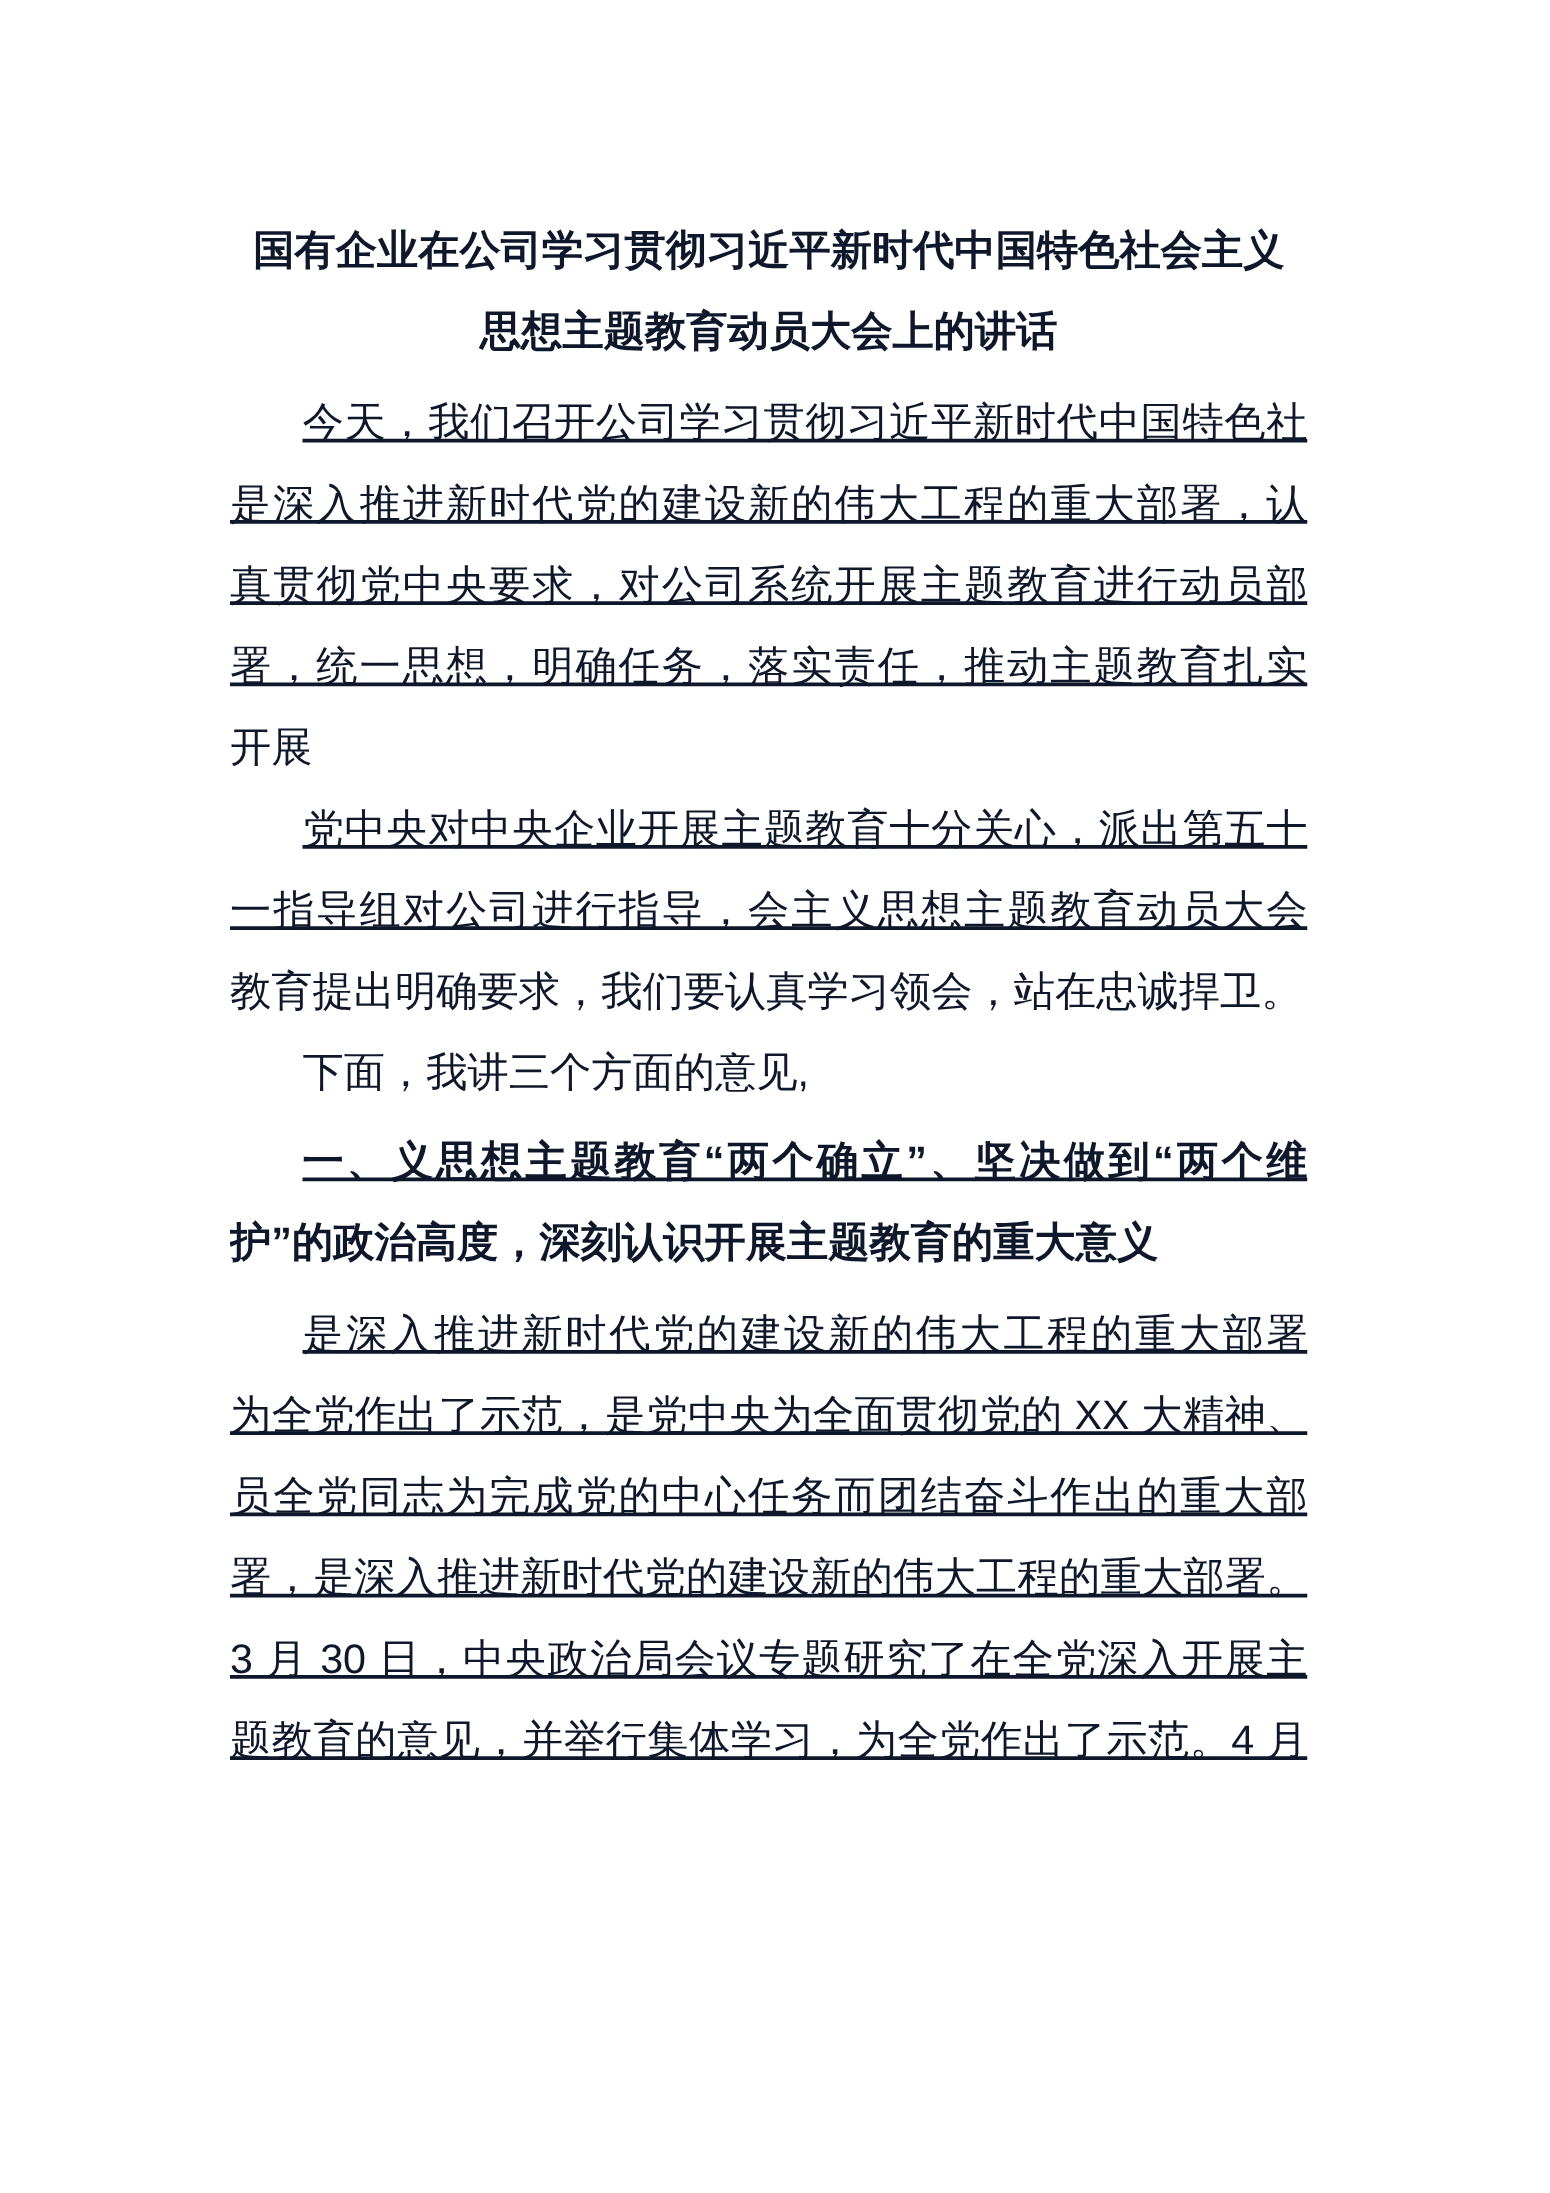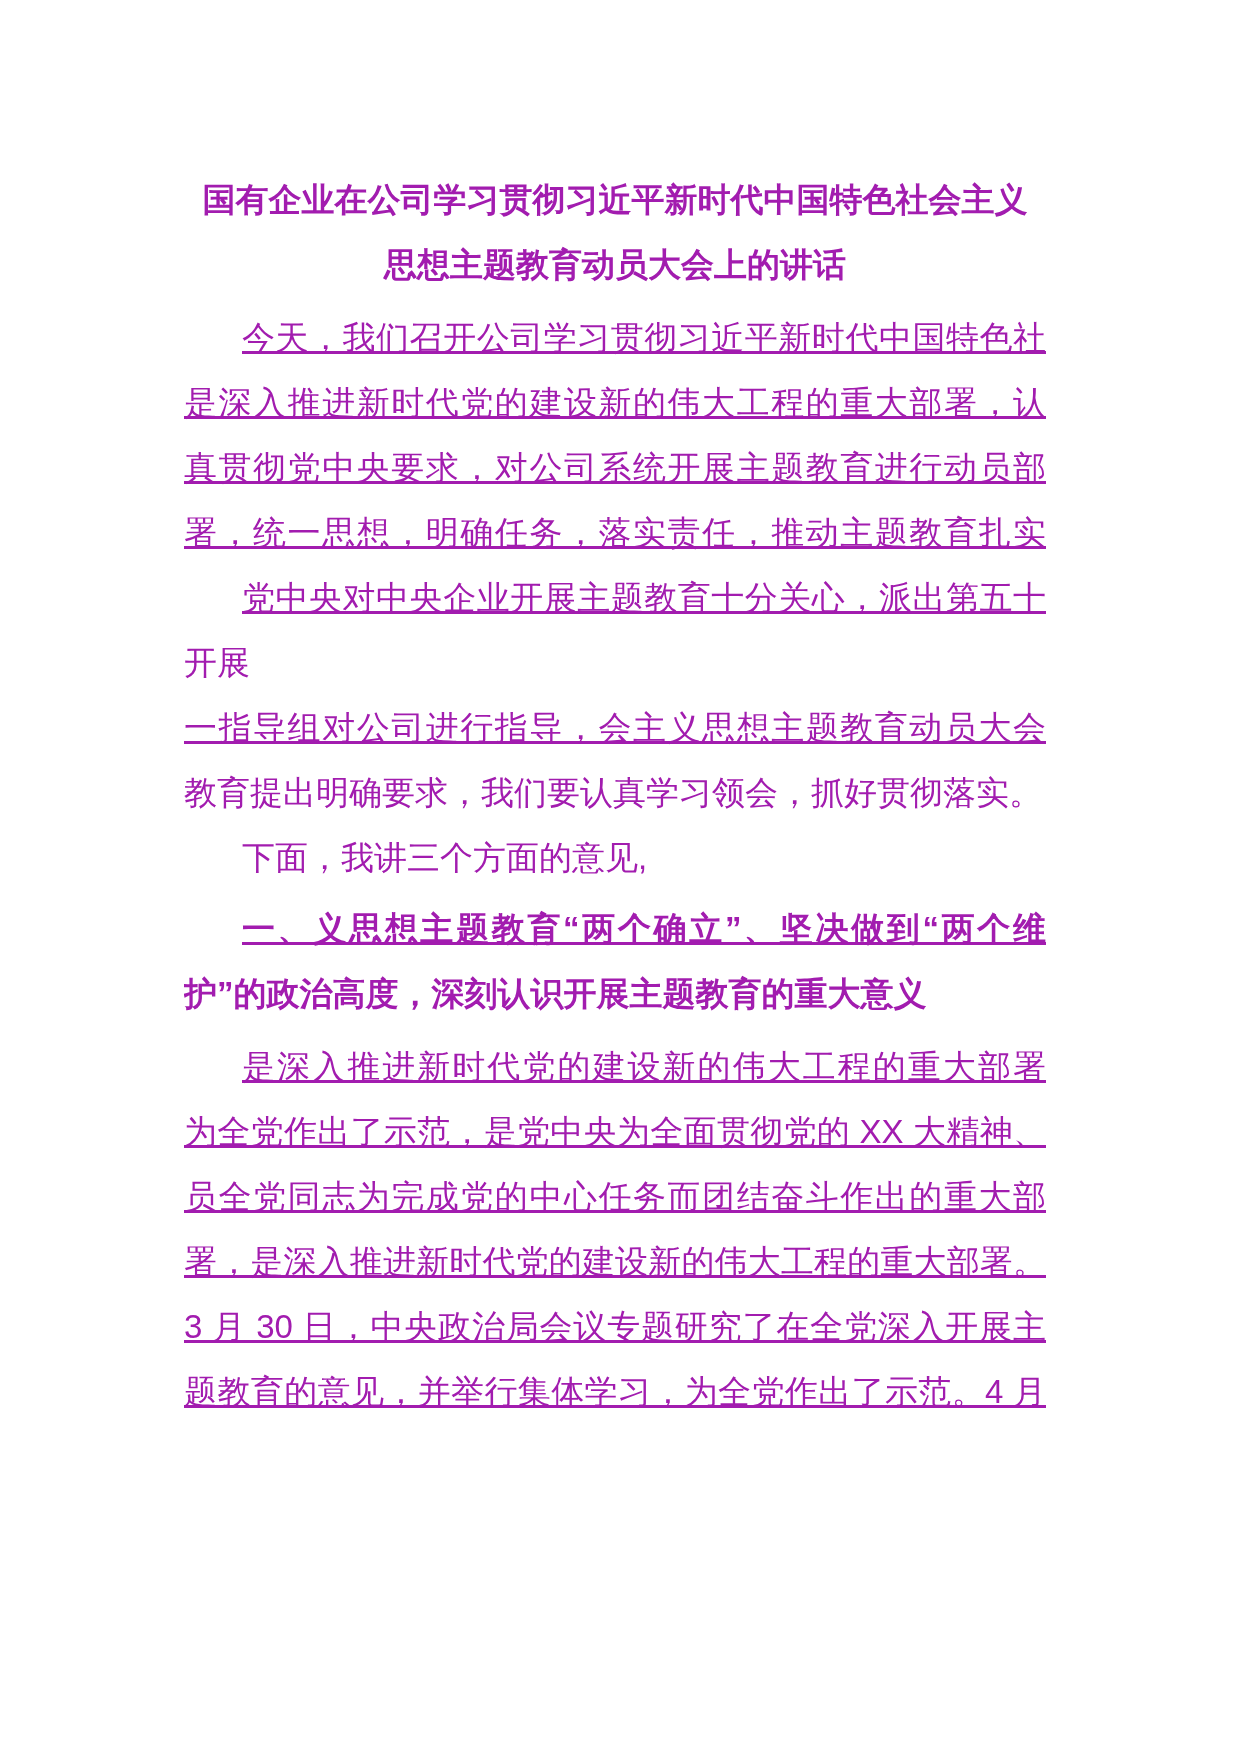--- a/index.html
+++ b/index.html
@@ -19,21 +19,21 @@
   .content {
     position: absolute;
     left: 184px;
     top: 167px;
     width: 862px;
   }
   .line {
     height: 65px;
     line-height: 65px;
     font-size: 33px;
-    color: #a21caf;
+    color: #0f172a;
     overflow: hidden;
     text-align: left;
     letter-spacing: 0;
   }
   
   .j {
     text-align: justify;
     text-align-last: justify;
     text-decoration: underline;
   }
@@ -60,25 +60,25 @@
 
     <div class="line c b">国有企业在公司学习贯彻习近平新时代中国特色社会主义</div>
     <div class="line c b">思想主题教育动员大会上的讲话</div>
 
     <div class="sp8"></div>
 
     <div class="line j indent">今天，我们召开公司学习贯彻习近平新时代中国特色社</div>
     <div class="line j">是深入推进新时代党的建设新的伟大工程的重大部署，认</div>
     <div class="line j">真贯彻党中央要求，对公司系统开展主题教育进行动员部</div>
     <div class="line j">署，统一思想，明确任务，落实责任，推动主题教育扎实</div>
+    <div class="line">开展</div>
+
     <div class="line j indent">党中央对中央企业开展主题教育十分关心，派出第五十</div>
-
-    <div class="line">开展</div>
     <div class="line j">一指导组对公司进行指导，会主义思想主题教育动员大会</div>
-    <div class="line">教育提出明确要求，我们要认真学习领会，抓好贯彻落实。</div>
+    <div class="line">教育提出明确要求，我们要认真学习领会，站在忠诚捍卫。</div>
 
     <div class="line indent">下面，我讲三个方面的意见,</div>
 
     <div class="sp6"></div>
 
     <div class="line j indent b">一、义思想主题教育“两个确立”、坚决做到“两个维</div>
     <div class="line b">护”的政治高度，深刻认识开展主题教育的重大意义</div>
 
     <div class="sp8"></div>
 

